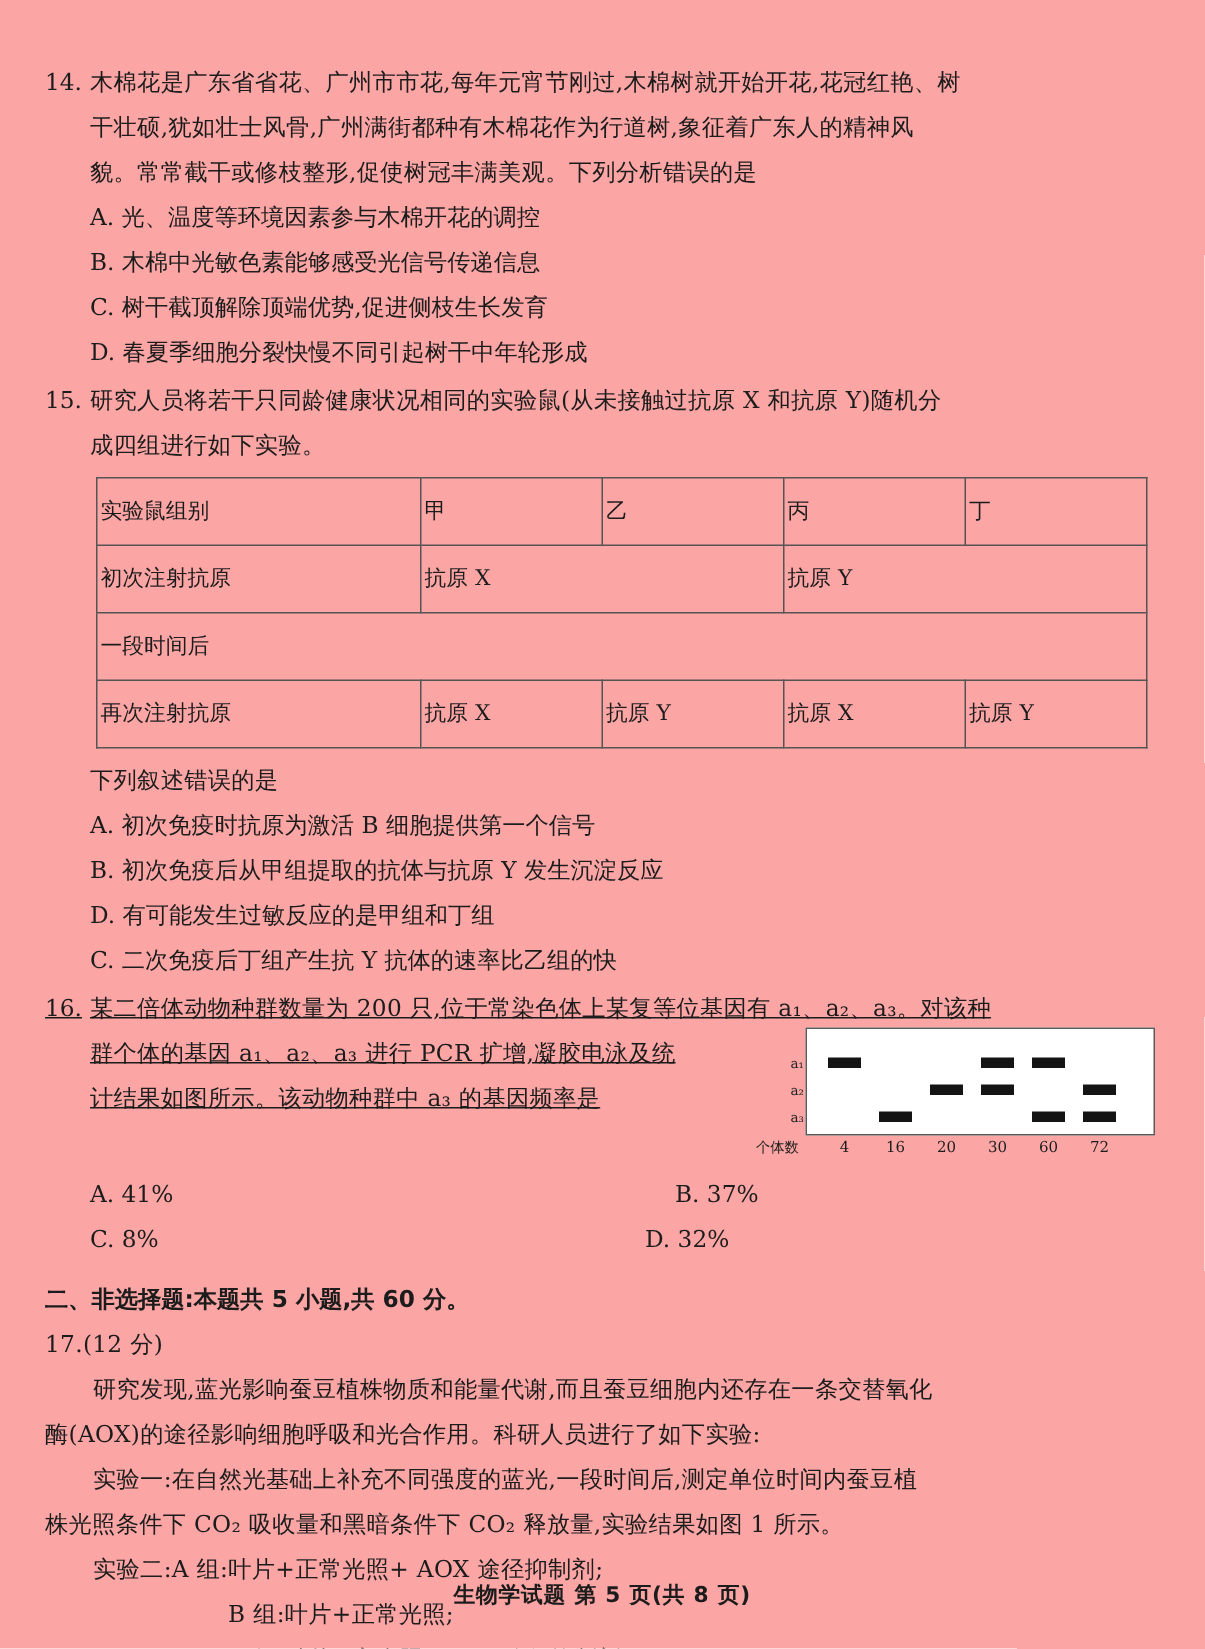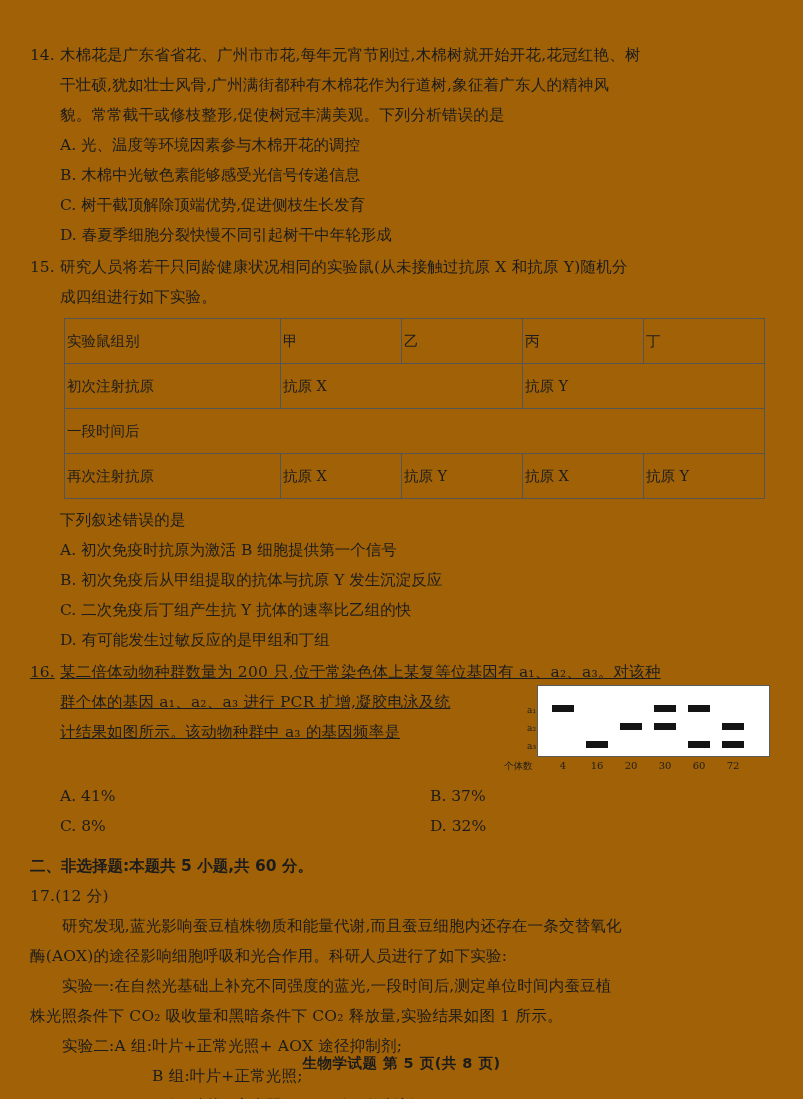--- a/index.html
+++ b/index.html
@@ -17,21 +17,21 @@
     color: #1c1c1c;
     overflow: hidden;
   }
 
   .page {
     position: absolute;
     top: 0; left: 0;
     width: 803px;
     height: 1099px;
     padding: 40px 30px 0 30px;
-    background: #a16207;
+    background: #fca5a5;
   }
 
   
   .q-block { margin-bottom: 2px; }
 
   .q-line {
     font-size: 15.5px;
     line-height: 30px;
     letter-spacing: 0.2px;
     white-space: nowrap;
@@ -223,22 +223,22 @@
           <td class="col-g">抗原 Y</td>
           <td class="col-g">抗原 X</td>
           <td class="col-g">抗原 Y</td>
         </tr>
       </tbody>
     </table>
 
     <div class="q-line indent1">下列叙述错误的是</div>
     <div class="opt-line">A. 初次免疫时抗原为激活 B 细胞提供第一个信号</div>
     <div class="opt-line">B. 初次免疫后从甲组提取的抗体与抗原 Y 发生沉淀反应</div>
+    <div class="opt-line">D. 有可能发生过敏反应的是甲组和丁组</div>
     <div class="opt-line">C. 二次免疫后丁组产生抗 Y 抗体的速率比乙组的快</div>
-    <div class="opt-line">D. 有可能发生过敏反应的是甲组和丁组</div>
   </div>
 
   <div class="q-block">
     <div class="q16-wrap">
       <div class="q16-text">
         <div class="stem">
           <div class="stem-num">16.</div>
           <div class="stem-body">
             <div class="q-line">某二倍体动物种群数量为 200 只,位于常染色体上某复等位基因有 a₁、a₂、a₃。对该种</div>
             <div class="q-line">群个体的基因 a₁、a₂、a₃ 进行 PCR 扩增,凝胶电泳及统</div>
@@ -275,21 +275,21 @@
               <div class="gel-tick" style="left: 149px;">30</div>
               <div class="gel-tick" style="left: 183px;">60</div>
               <div class="gel-tick" style="left: 217px;">72</div>
             </div>
         </div>
       </div>
     </div>
 
     <div class="opt-line" style="position:relative;">
       <span>A. 41%</span>
-      <span style="position:absolute; left:400px;">B. 37%</span>
+      <span style="position:absolute; left:420px;">B. 37%</span>
     </div>
     <div class="opt-line" style="position:relative;">
       <span>C. 8%</span>
       <span style="position:absolute; left:400px;">D. 32%</span>
     </div>
   </div>
 
   <div class="section-head">二、非选择题:本题共 5 小题,共 60 分。</div>
 
   <div class="q-block">

